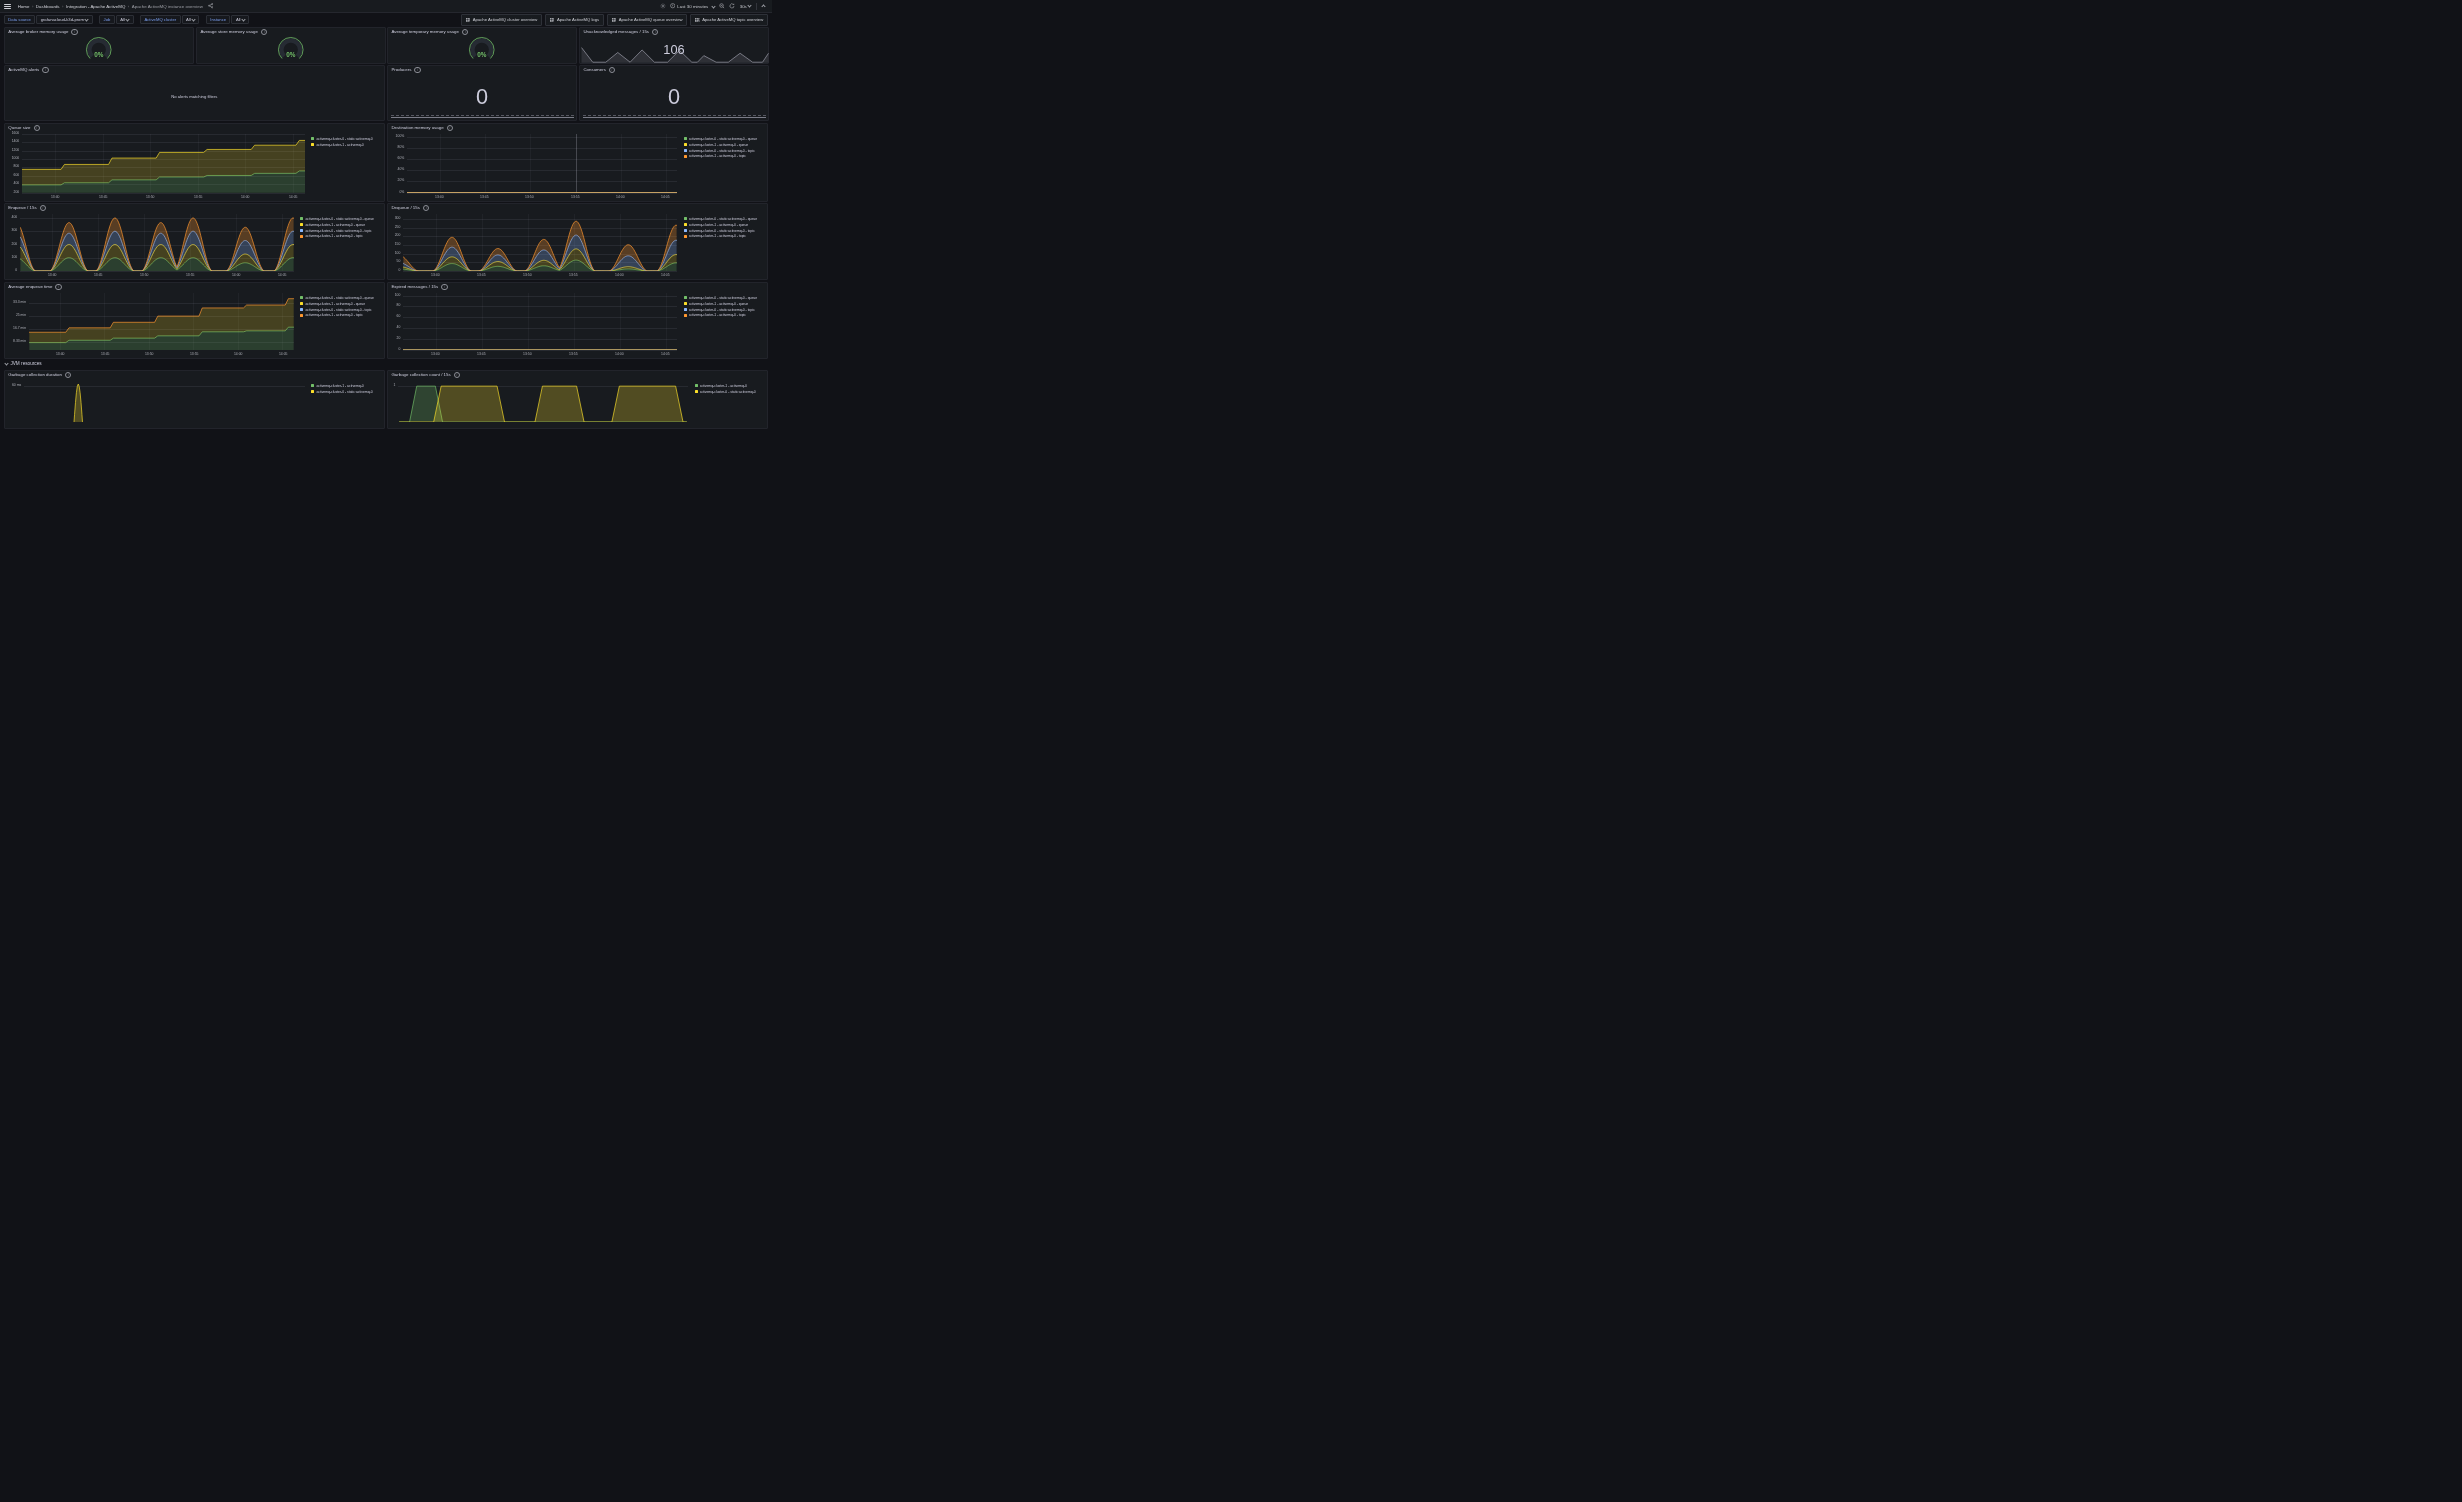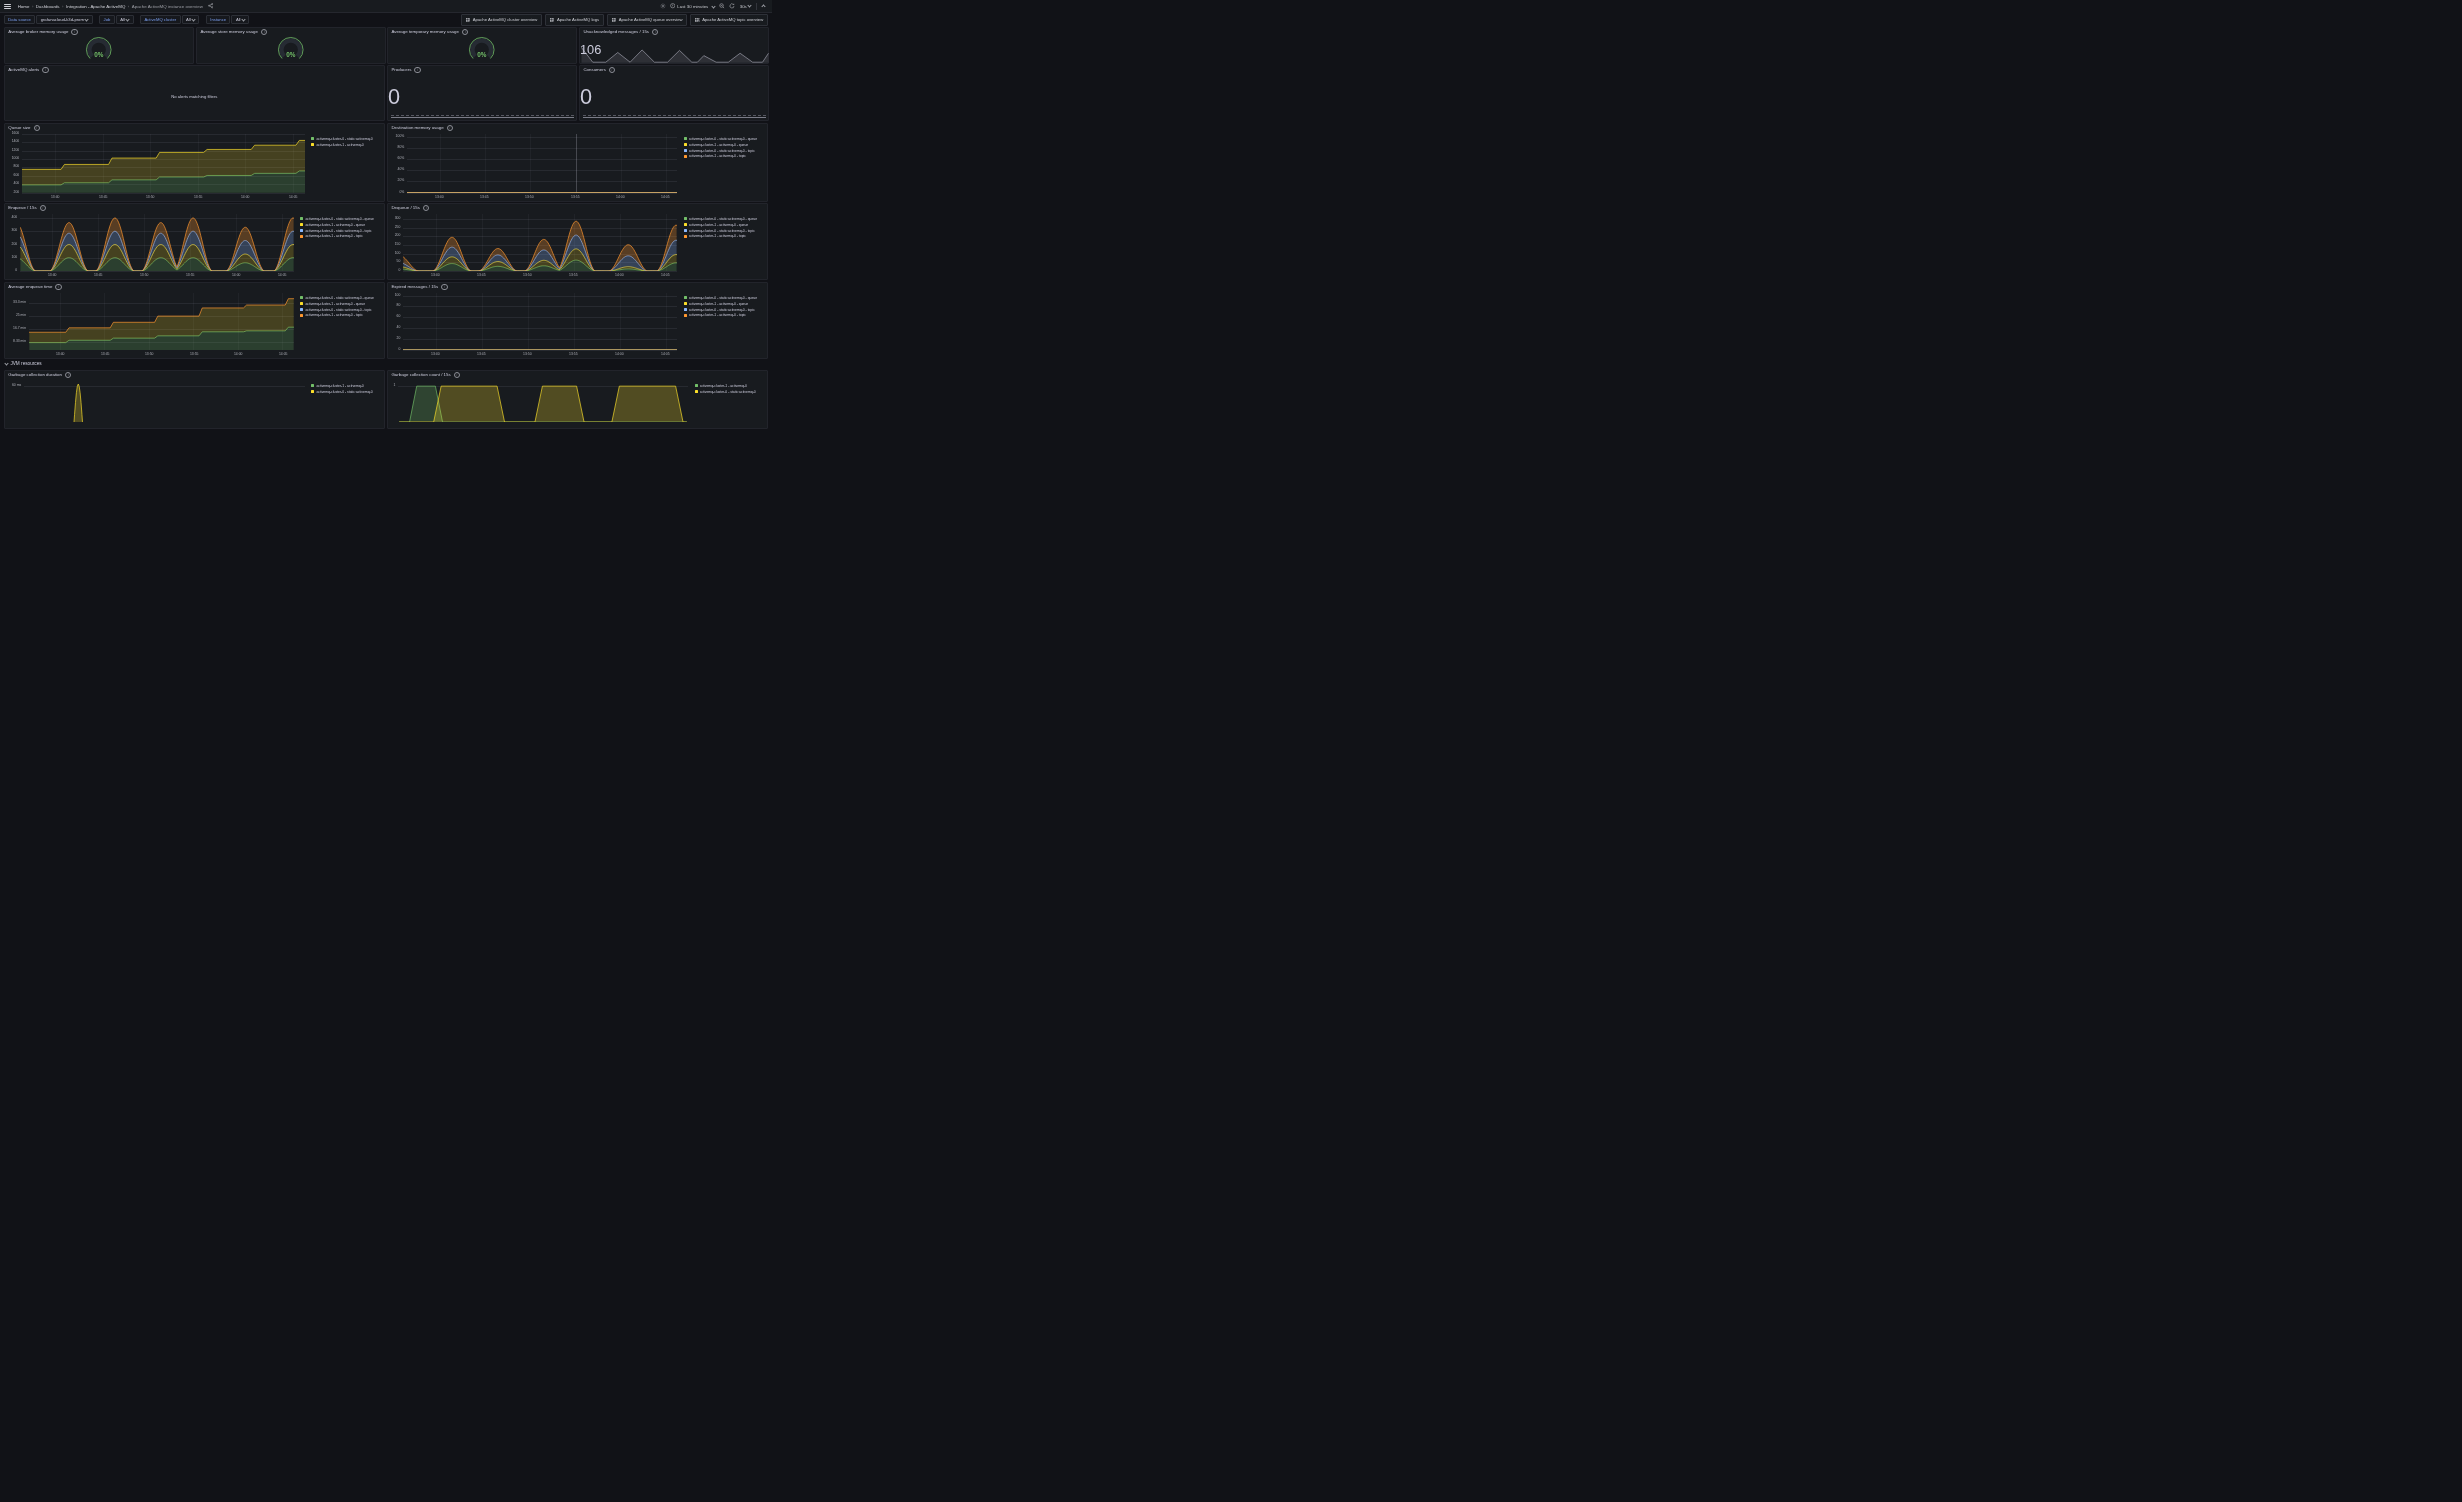--- a/index.html
+++ b/index.html
@@ -18,21 +18,21 @@
   .pill{height:9.4px;display:flex;align-items:center;padding:0 3.4px;font-size:4.2px;border:0.5px solid #2c2f36;background:#16181d;border-radius:1px;box-sizing:border-box;white-space:nowrap;}
   .pill.lab{color:#7b9ff0;margin-right:1px;}
   .pill.val{color:#ccccdc;margin-right:3.4px;}
   .linkbtns{margin-left:auto;display:flex;gap:3px;padding-right:3.9px;}
   .lbtn{height:10.3px;display:flex;align-items:center;gap:2.5px;padding:0 3.9px;border:0.5px solid #2e3138;background:#181b1f;border-radius:1px;font-size:4.2px;color:#d0d1d8;white-space:nowrap;}
   .panel{position:absolute;background:#181b1f;border:0.5px solid #22242b;border-radius:1px;box-sizing:border-box;}
   .ph{position:absolute;left:0;top:0;right:0;height:7.9px;display:flex;align-items:center;padding-left:3.4px;z-index:3;}
   .ph .t{font-size:4.4px;font-weight:500;color:#ccccdc;white-space:nowrap;}
   .info{width:4.4px;height:4.4px;border:0.5px solid #8c8e96;border-radius:50%;color:#8c8e96;font-size:3px;line-height:4.4px;text-align:center;margin-left:3px;font-style:italic;font-family:"Liberation Serif",serif;}
   .chart{position:absolute;left:1.5px;right:1.5px;top:7.9px;bottom:1.5px;}
-  .bigstat{position:absolute;left:0;right:0;color:#ccccdc;font-weight:400;}
+  .bigstat{position:absolute;left:0;right:0;text-align:center;color:#ccccdc;font-weight:400;}
   .alertmsg{position:absolute;left:0;right:0;top:52%;text-align:center;font-size:4.2px;color:#ccccdc;}
   .statline{position:absolute;left:2.5px;right:2.5px;bottom:2px;height:1px;border-bottom:0.7px solid rgba(204,204,220,0.55);}
   .statline:before{content:"";position:absolute;left:0;right:0;top:-1px;border-top:0.5px dashed rgba(204,204,220,0.35);}
   .sechdr{position:absolute;display:flex;align-items:center;gap:2.5px;font-size:4.7px;font-weight:500;color:#ccccdc;}
   .gaugebox{position:absolute;left:0;right:0;top:7.9px;bottom:1px;display:flex;align-items:center;justify-content:center;}
   svg{display:block}
 </style>
 </head>
 <body>
 

